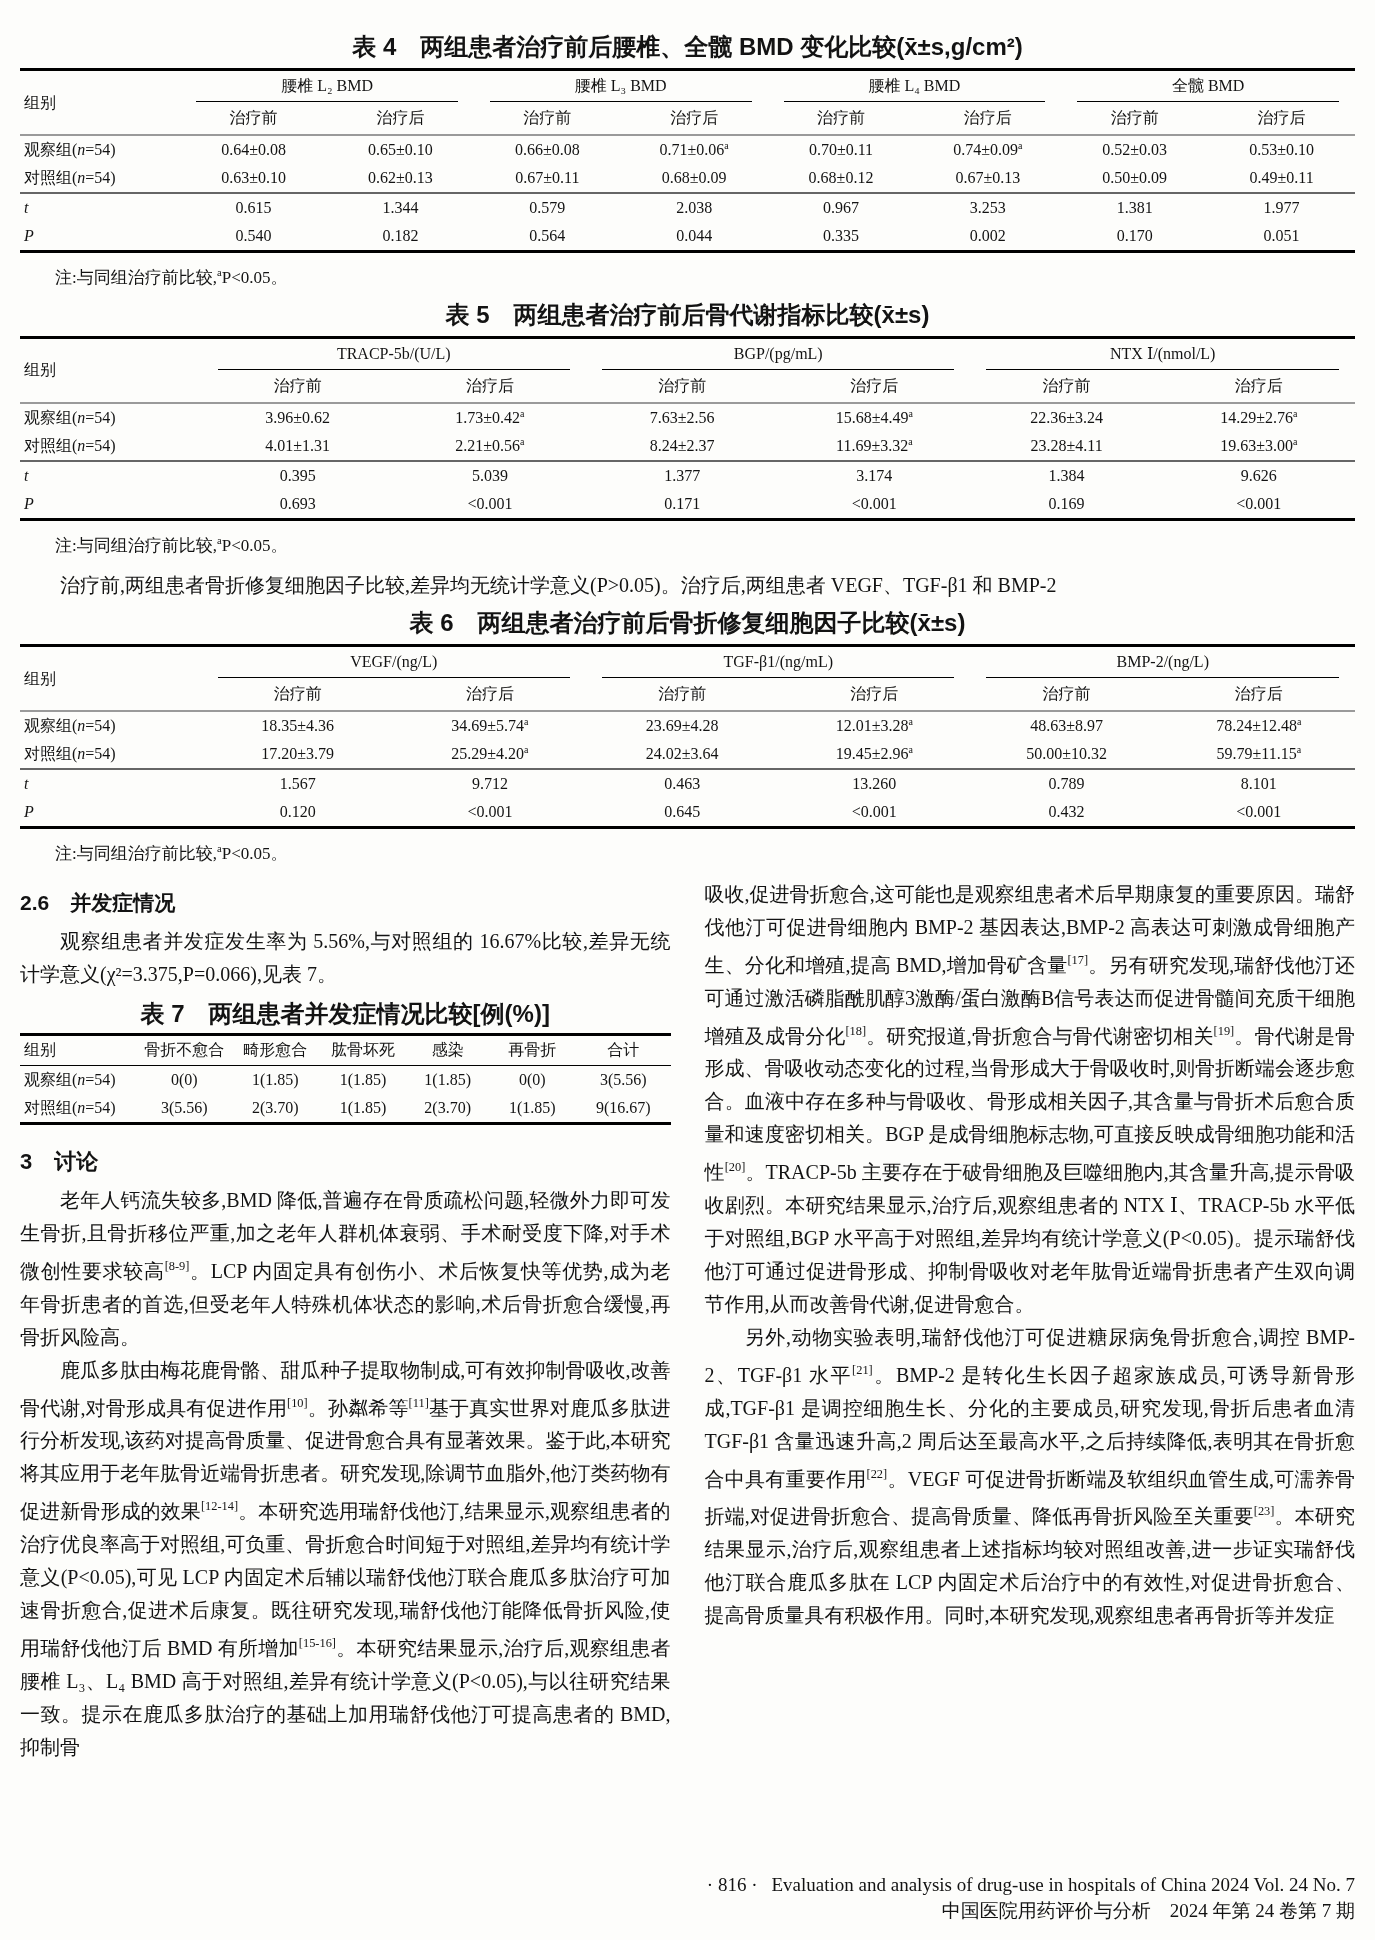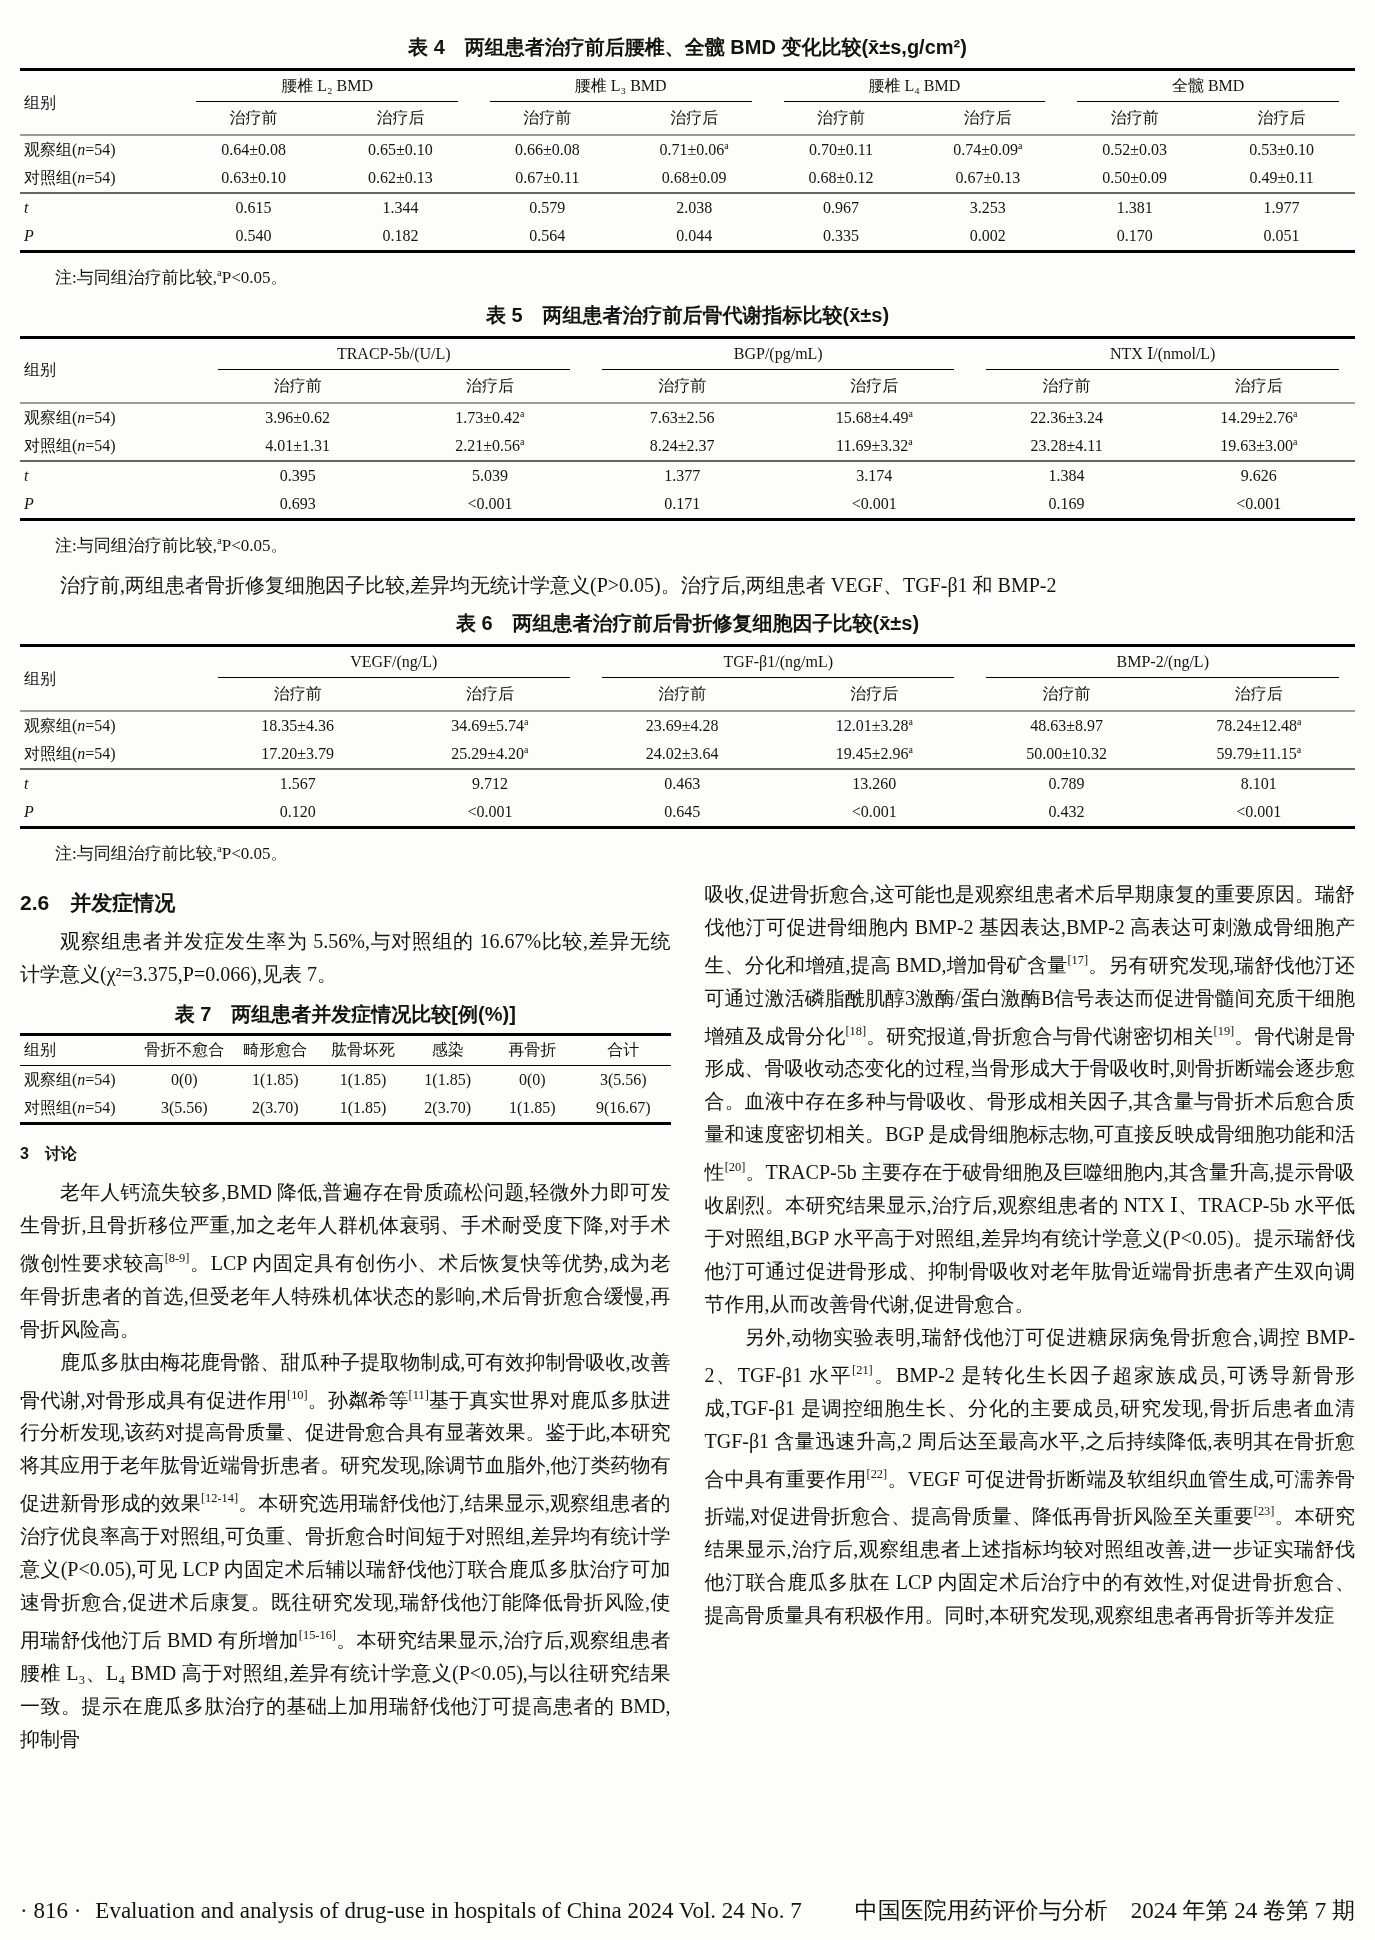--- a/index.html
+++ b/index.html
@@ -11,21 +11,21 @@
     background:#fdfdfb;
     padding:26px 20px 0 20px;
     overflow:hidden;
     color:#131313;
     font-family:"Liberation Serif","DejaVu Serif",serif;
   }
   .tbl-title {
     text-align:center;
     font-family:"Liberation Sans","DejaVu Sans",sans-serif;
     font-weight:bold;
-    font-size:20px;
+    font-size:24px;
     line-height:26px;
     margin:8px 0 8px 0;
   }
   table.datatable {
     width:100%;
     border-collapse:collapse;
     table-layout:fixed;
     border-top:3px solid #000;
     border-bottom:3px solid #000;
     font-size:16px;
@@ -58,37 +58,38 @@
   }
   .twocol { display:flex; gap:34px; }
   .col { flex:1 1 0; min-width:0; }
   .sec-head {
     font-family:"Liberation Sans","DejaVu Sans",sans-serif;
     font-weight:bold;
     font-size:21px;
     line-height:34px;
     margin:8px 0 5px 0;
   }
-  .sec-head.s3 { margin-top:12px; font-size:16px; }
+  .sec-head.s3 { margin-top:20px; font-size:22px; }
   .para {
     font-size:20px;
     line-height:33px;
     text-align:justify;
     text-indent:2em;
   }
   .para.cont { text-indent:0; }
   .t7title { margin:10px 0 6px 0; }
   .footer {
     position:absolute;
     left:20px; right:20px; bottom:16px;
     display:flex;
     justify-content:space-between;
     align-items:flex-end;
-    font-size:23px;
+    font-size:19px;
     line-height:26px;
+    flex-direction:column;
   }
   .footer .left { display:flex; gap:14px; align-items:baseline; }
 </style>
 </head>
 <body>
 
 <div class="page">
 
   <div>
     <div class="tbl-title">表 4　两组患者治疗前后腰椎、全髋 BMD 变化比较(x̄±s,g/cm²)</div>

